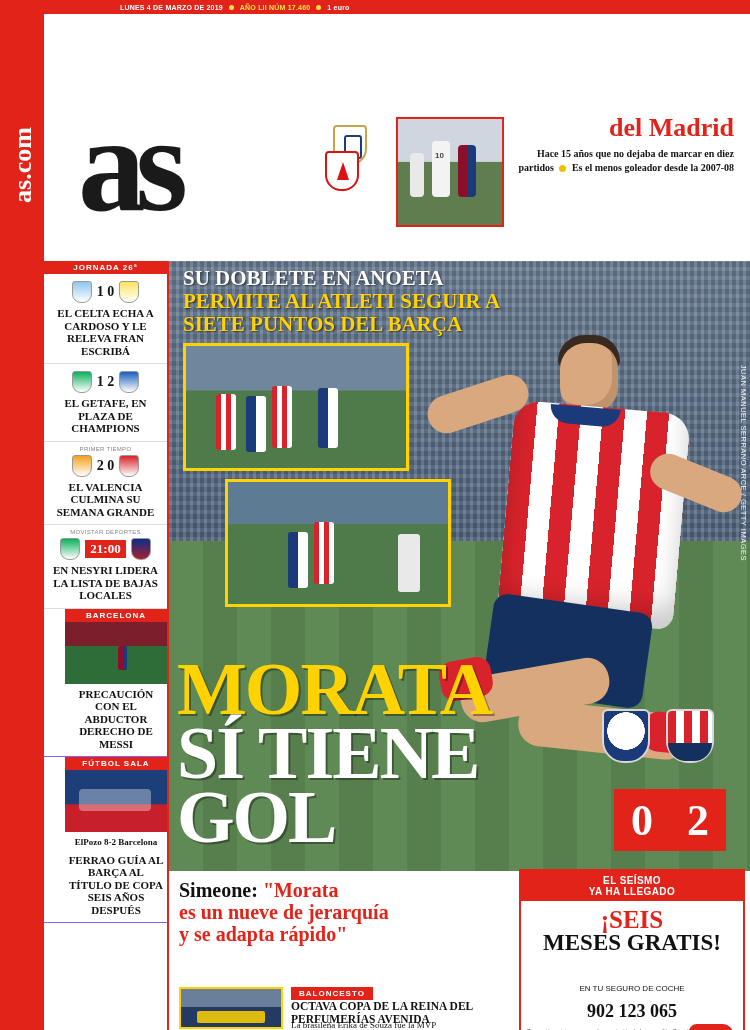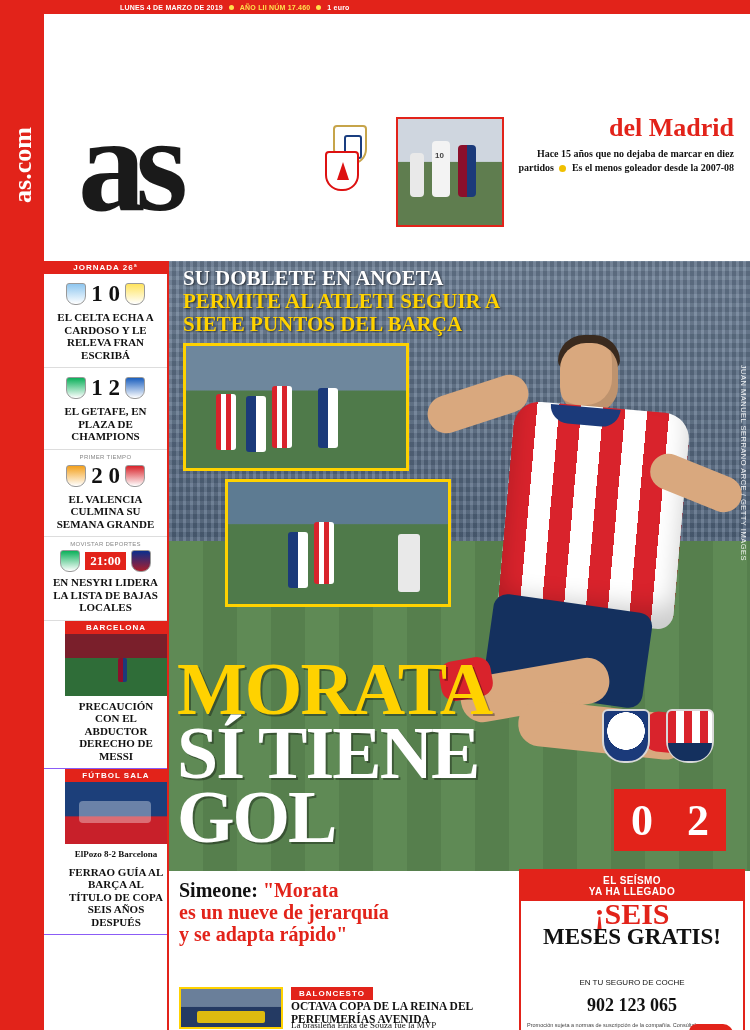--- a/index.html
+++ b/index.html
@@ -123,21 +123,21 @@
   }
   .crest { width:20px; height:22px; border-radius:3px 3px 9px 9px; border:1px solid #999; }
   .crest.celta{ background:linear-gradient(180deg,#8ec6ef,#fff); }
   .crest.villarreal{ background:linear-gradient(180deg,#ffe45e,#fff); }
   .crest.betis{ background:linear-gradient(180deg,#0bb05a,#fff); }
   .crest.getafe{ background:linear-gradient(180deg,#1b5fbe,#fff); }
   .crest.valencia{ background:linear-gradient(180deg,#f3a01c,#fff); }
   .crest.athletic{ background:linear-gradient(180deg,#d8232a,#fff); }
   .crest.betis2{ background:linear-gradient(180deg,#0bb05a,#fff); }
   .crest.levante{ background:linear-gradient(180deg,#0a2d8c,#ab1f2d); }
-  .score { font-size:23px; font-weight:bold; color:#111; font-family:"Liberation Serif", serif; }
+  .score { font-size:14px; font-weight:bold; color:#111; font-family:"Liberation Serif", serif; }
   .timebox {
     background:#e2231a; color:#fff; font-size:13px; font-weight:bold; padding:1px 5px;
     font-family:"Liberation Serif", serif;
   }
   .match .txt {
     font-size:11px; font-weight:bold; color:#111; text-align:center; line-height:12.5px;
     font-family:"Liberation Serif", serif; text-transform:uppercase;
   }
   .mini-label { font-size:6px; color:#888; text-align:center; letter-spacing:.3px; }
 
@@ -282,21 +282,21 @@
   .advert {
     position:absolute; left:350px; top:608px; width:226px; height:193px;
     border:2px solid #e2231a; background:#fff; overflow:hidden;
   }
   .advert .band {
     background:#e2231a; color:#fff; font-size:10px; font-weight:bold; text-align:center;
     padding:4px 0; letter-spacing:.4px;
   }
   .advert .seis {
     color:#e2231a; font-family:"Liberation Serif", serif; font-weight:bold;
-    font-size:30px; line-height:25px; text-align:center; 
+    font-size:25px; line-height:25px; text-align:center; padding-top:6px;
   }
   .advert .meses { color:#111; font-family:"Liberation Serif", serif; font-weight:bold; font-size:23px; text-align:center; line-height:22px;}
   .advert .sub { font-size:8px; text-align:center; color:#111;margin-top:30px; }
   .advert .phone { text-align:center; font-size:18px; font-weight:bold; color:#111; margin-top:8px; font-family:"Liberation Serif", serif;}
   .advert .legal { font-size:5.5px; color:#444; padding:6px 6px 0 6px; line-height:7px;}
   .advert .brand { position:absolute; right:6px; bottom:4px; font-size:7.5px; color:#e2231a; font-weight:bold;}
   .advert .car { position:absolute; right:10px; bottom:16px; width:44px; height:20px; background:#e2231a; border-radius:8px 10px 3px 3px;}
   .advert .car:after{content:""; position:absolute; left:5px; bottom:-4px; width:9px; height:9px; border-radius:50%; background:#333;}
   .advert .car:before{content:""; position:absolute; right:6px; bottom:-4px; width:9px; height:9px; border-radius:50%; background:#333;}
 </style>

